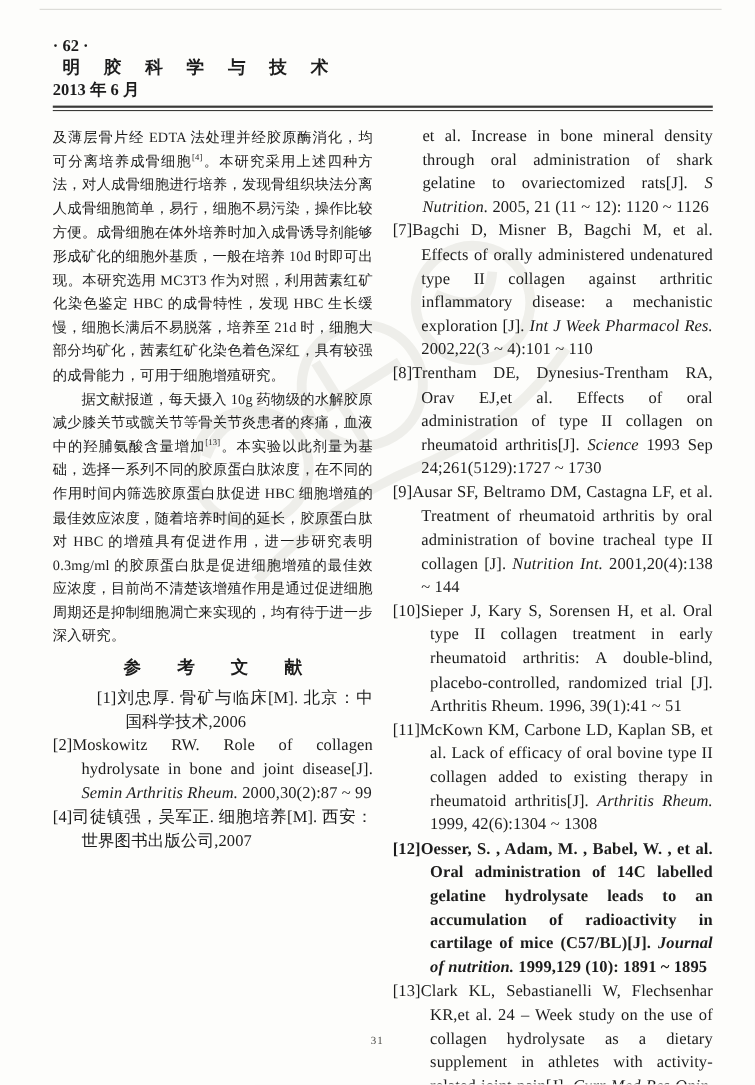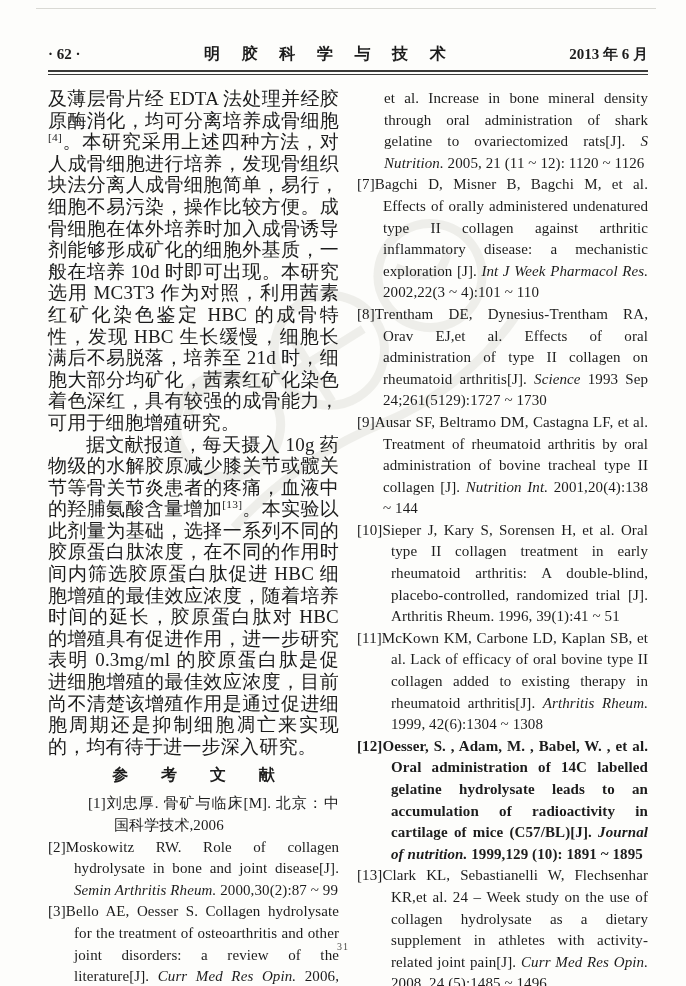--- a/index.html
+++ b/index.html
@@ -28,26 +28,27 @@
     position: absolute;
     left: 120px;
     top: 140px;
     z-index: 0;
     opacity: 0.55;
     pointer-events: none;
   }
   header.page-header {
     position: relative;
     z-index: 1;
-    margin: 44px 38px 0 48px;
+    margin: 34px 38px 0 48px;
     display: flex;
     align-items: baseline;
     justify-content: space-between;
     font-size: 15px;
     font-weight: bold;
+    flex-direction: column;
   }
   .journal-title {
     letter-spacing: 0.55em;
     font-size: 16px;
     text-indent: 0.55em;
   }
   .header-rule {
     position: relative;
     z-index: 1;
     margin: 5px 38px 0 48px;
@@ -61,21 +62,21 @@
     margin: 13px 38px 0 48px;
     display: flex;
     gap: 18px;
   }
   .col {
     width: 291px;
     flex: 0 0 291px;
   }
   .para {
     margin: 0;
-    font-size: 19px;
+    font-size: 13px;
     line-height: 21.6px;
     text-align: justify;
     letter-spacing: 0.2px;
   }
   .para.indent { text-indent: 2em; }
   sup { font-size: 0.6em; line-height: 0; }
   .references-heading {
     margin: 8px 0 7px 0;
     font-size: 16px;
     font-weight: bold;
@@ -141,21 +142,20 @@
 
   <main class="columns">
 
     <section class="col">
       <p class="para">及薄层骨片经 EDTA 法处理并经胶原酶消化，均可分离培养成骨细胞<sup>[4]</sup>。本研究采用上述四种方法，对人成骨细胞进行培养，发现骨组织块法分离人成骨细胞简单，易行，细胞不易污染，操作比较方便。成骨细胞在体外培养时加入成骨诱导剂能够形成矿化的细胞外基质，一般在培养 10d 时即可出现。本研究选用 MC3T3 作为对照，利用茜素红矿化染色鉴定 HBC 的成骨特性，发现 HBC 生长缓慢，细胞长满后不易脱落，培养至 21d 时，细胞大部分均矿化，茜素红矿化染色着色深红，具有较强的成骨能力，可用于细胞增殖研究。</p>
       <p class="para indent">据文献报道，每天摄入 10g 药物级的水解胶原减少膝关节或髋关节等骨关节炎患者的疼痛，血液中的羟脯氨酸含量增加<sup>[13]</sup>。本实验以此剂量为基础，选择一系列不同的胶原蛋白肽浓度，在不同的作用时间内筛选胶原蛋白肽促进 HBC 细胞增殖的最佳效应浓度，随着培养时间的延长，胶原蛋白肽对 HBC 的增殖具有促进作用，进一步研究表明 0.3mg/ml 的胶原蛋白肽是促进细胞增殖的最佳效应浓度，目前尚不清楚该增殖作用是通过促进细胞周期还是抑制细胞凋亡来实现的，均有待于进一步深入研究。</p>
       <h3 class="references-heading">参 考 文 献</h3>
       <div class="ref-list">
           <div class="ref-item" style="padding-left: 26px; text-indent: -26px; margin-left: 40px;"><span>[1]</span>刘忠厚. 骨矿与临床[M]. 北京：中国科学技术,2006</div>
           <div class="ref-item" style="padding-left: 26px; text-indent: -26px;"><span>[2]</span>Moskowitz RW. Role of collagen hydrolysate in bone and joint disease[J]. <em>Semin Arthritis Rheum.</em> 2000,30(2):87 ~ 99</div>
-          <div class="ref-item" style="padding-left: 26px; text-indent: -26px;"><span>[3]</span>Bello AE, Oesser S. Collagen hydrolysate for the treatment of osteoarthritis and other joint disorders: a review of the literature[J]. <em>Curr Med Res Opin.</em> 2006, 22(11):2221 ~ 2232</div>
           <div class="ref-item" style="padding-left: 26px; text-indent: -26px;"><span>[4]</span>司徒镇强，吴军正. 细胞培养[M]. 西安：世界图书出版公司,2007</div>
         </div>
     </section>
 
     <section class="col">
       <div class="ref-continuation">et al. Increase in bone mineral density through oral administration of shark gelatine to ovariectomized rats[J]. <em>S Nutrition.</em> 2005, 21 (11 ~ 12): 1120 ~ 1126</div>
       <div class="ref-list">
           <div class="ref-item" style="padding-left: 26px; text-indent: -26px;"><span>[7]</span>Bagchi D, Misner B, Bagchi M, et al. Effects of orally administered undenatured type II collagen against arthritic inflammatory disease: a mechanistic exploration [J]. <em>Int J Week Pharmacol Res.</em> 2002,22(3 ~ 4):101 ~ 110</div>
           <div class="ref-item" style="padding-left: 26px; text-indent: -26px;"><span>[8]</span>Trentham DE, Dynesius-Trentham RA, Orav EJ,et al. Effects of oral administration of type II collagen on rheumatoid arthritis[J]. <em>Science</em> 1993 Sep 24;261(5129):1727 ~ 1730</div>
           <div class="ref-item" style="padding-left: 26px; text-indent: -26px;"><span>[9]</span>Ausar SF, Beltramo DM, Castagna LF, et al. Treatment of rheumatoid arthritis by oral administration of bovine tracheal type II collagen [J]. <em>Nutrition Int.</em> 2001,20(4):138 ~ 144</div>

